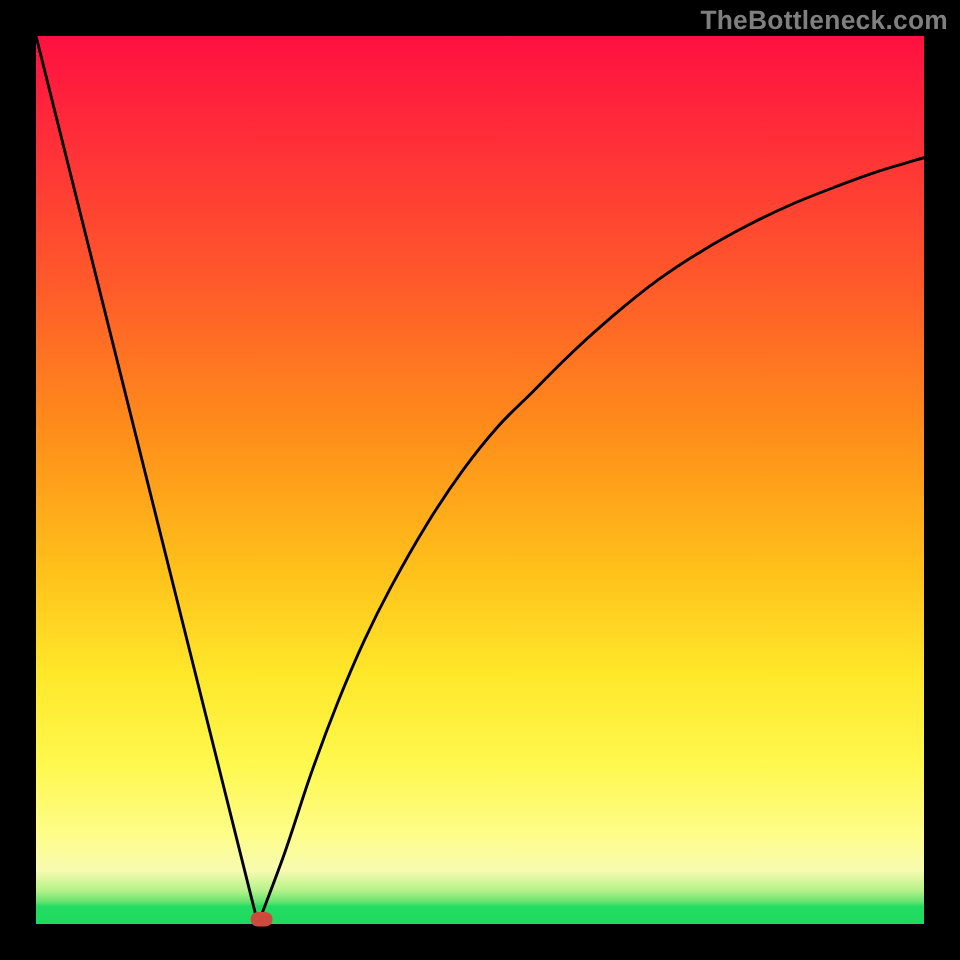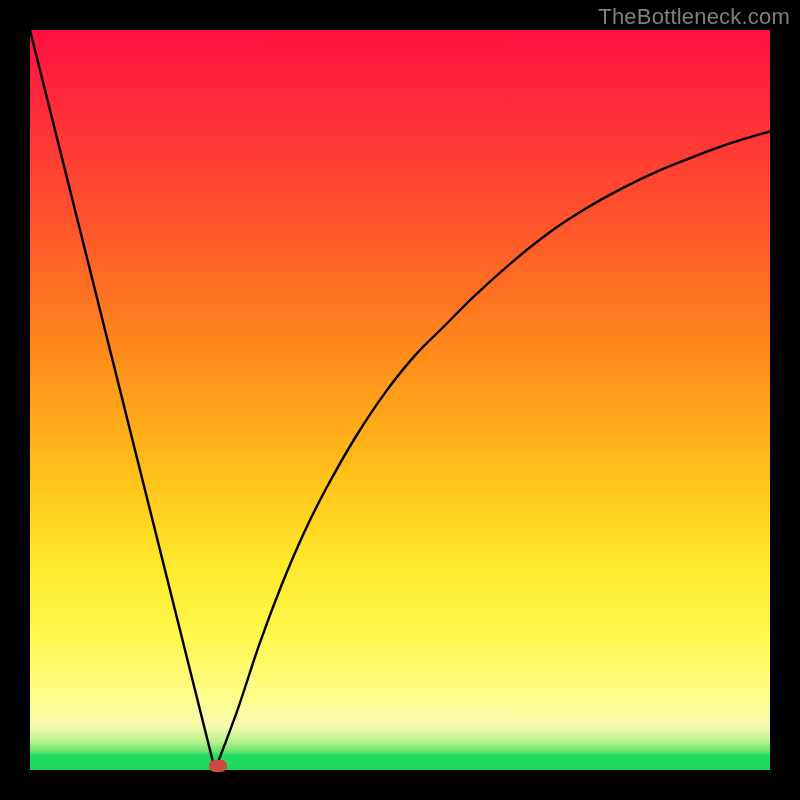--- a/index.html
+++ b/index.html
@@ -15,21 +15,21 @@
     position: relative;
     width: 800px;
     height: 800px;
     background: #000;
   }
   .watermark {
     position: absolute;
     top: 4px;
     right: 10px;
     font-size: 22px;
-    font-weight: 400;
+    font-weight: 700;
     color: #7f7f7f;
     letter-spacing: 0.2px;
     z-index: 10;
   }
   .plot-frame {
     position: absolute;
     left: 30px;
     top: 30px;
     width: 740px;
     height: 740px;

